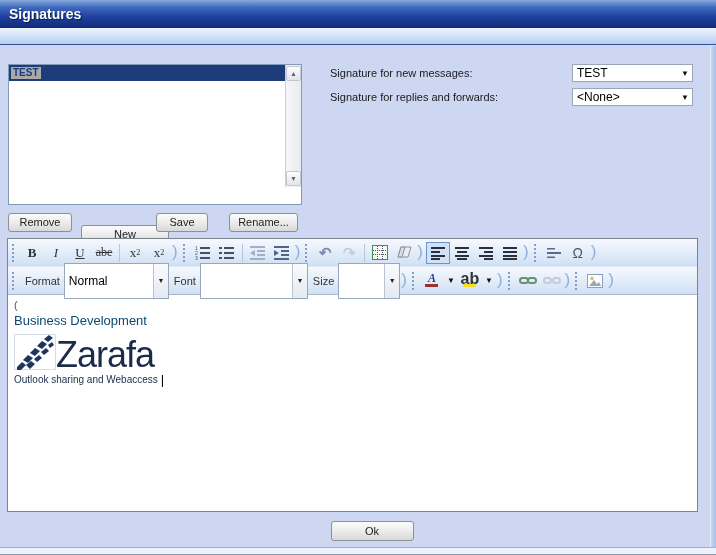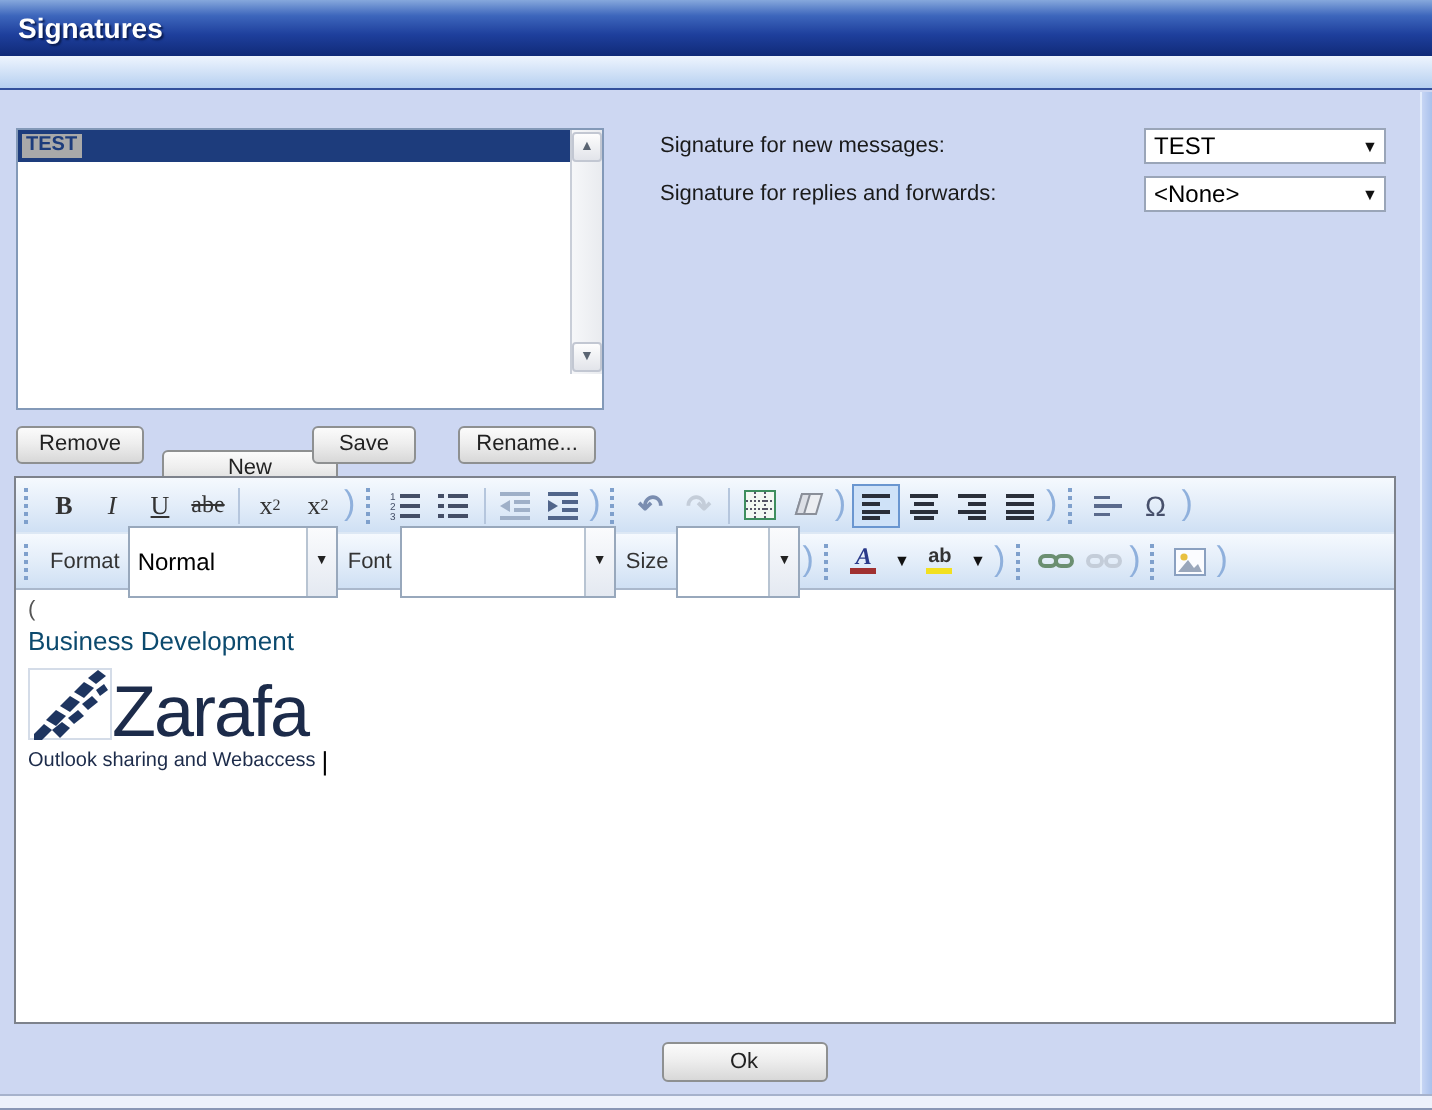--- a/index.html
+++ b/index.html
@@ -82,21 +82,21 @@
   .g-strike { text-decoration:line-through; font-size:12px; }
   .g-sub sub, .g-sup sup { font-size:8px; }
   .g-undo { font-size:15px; color:#7a8db0; font-weight:bold; }
   .g-redo { font-size:15px; color:#c4cdd9; font-weight:bold; }
   .g-omega { font-size:14px; color:#47506b; }
 
   .colorbtn { display:flex; flex-direction:column; align-items:center; line-height:9px; }
   .fc-letter { font-family:"Liberation Serif", serif; font-weight:bold; font-style:italic;
     font-size:12px; color:#2a3a8a; }
   .fc-bar { width:13px; height:3px; background:#a03030; margin-top:1px; }
-  .bc-letter { font-size:10px; font-weight:bold; color:#333;text-align:right; }
+  .bc-letter { font-size:16px; font-weight:bold; color:#333;text-align:right; }
   .bc-bar { width:13px; height:3px; background:#f2e020; margin-top:1px; }
 
   .tb-label { color:#333; margin:0 4px 0 5px; }
   .tb-select { height:36px; background:#fff; border:1px solid #98a8bc; display:flex;
     align-items:center; }
   .tb-select .val { flex:1; padding-left:4px; font-size:12px; color:#000; }
   .tb-select .arr { width:15px; height:100%; border-left:1px solid #b8c4d2;
     background:linear-gradient(180deg,#fafbfd,#e4e9f1); display:flex; align-items:center;
     justify-content:center; font-size:7px; color:#222; }
   #sel-format { width:105px; } #sel-font { width:108px; } #sel-size { width:62px; }

